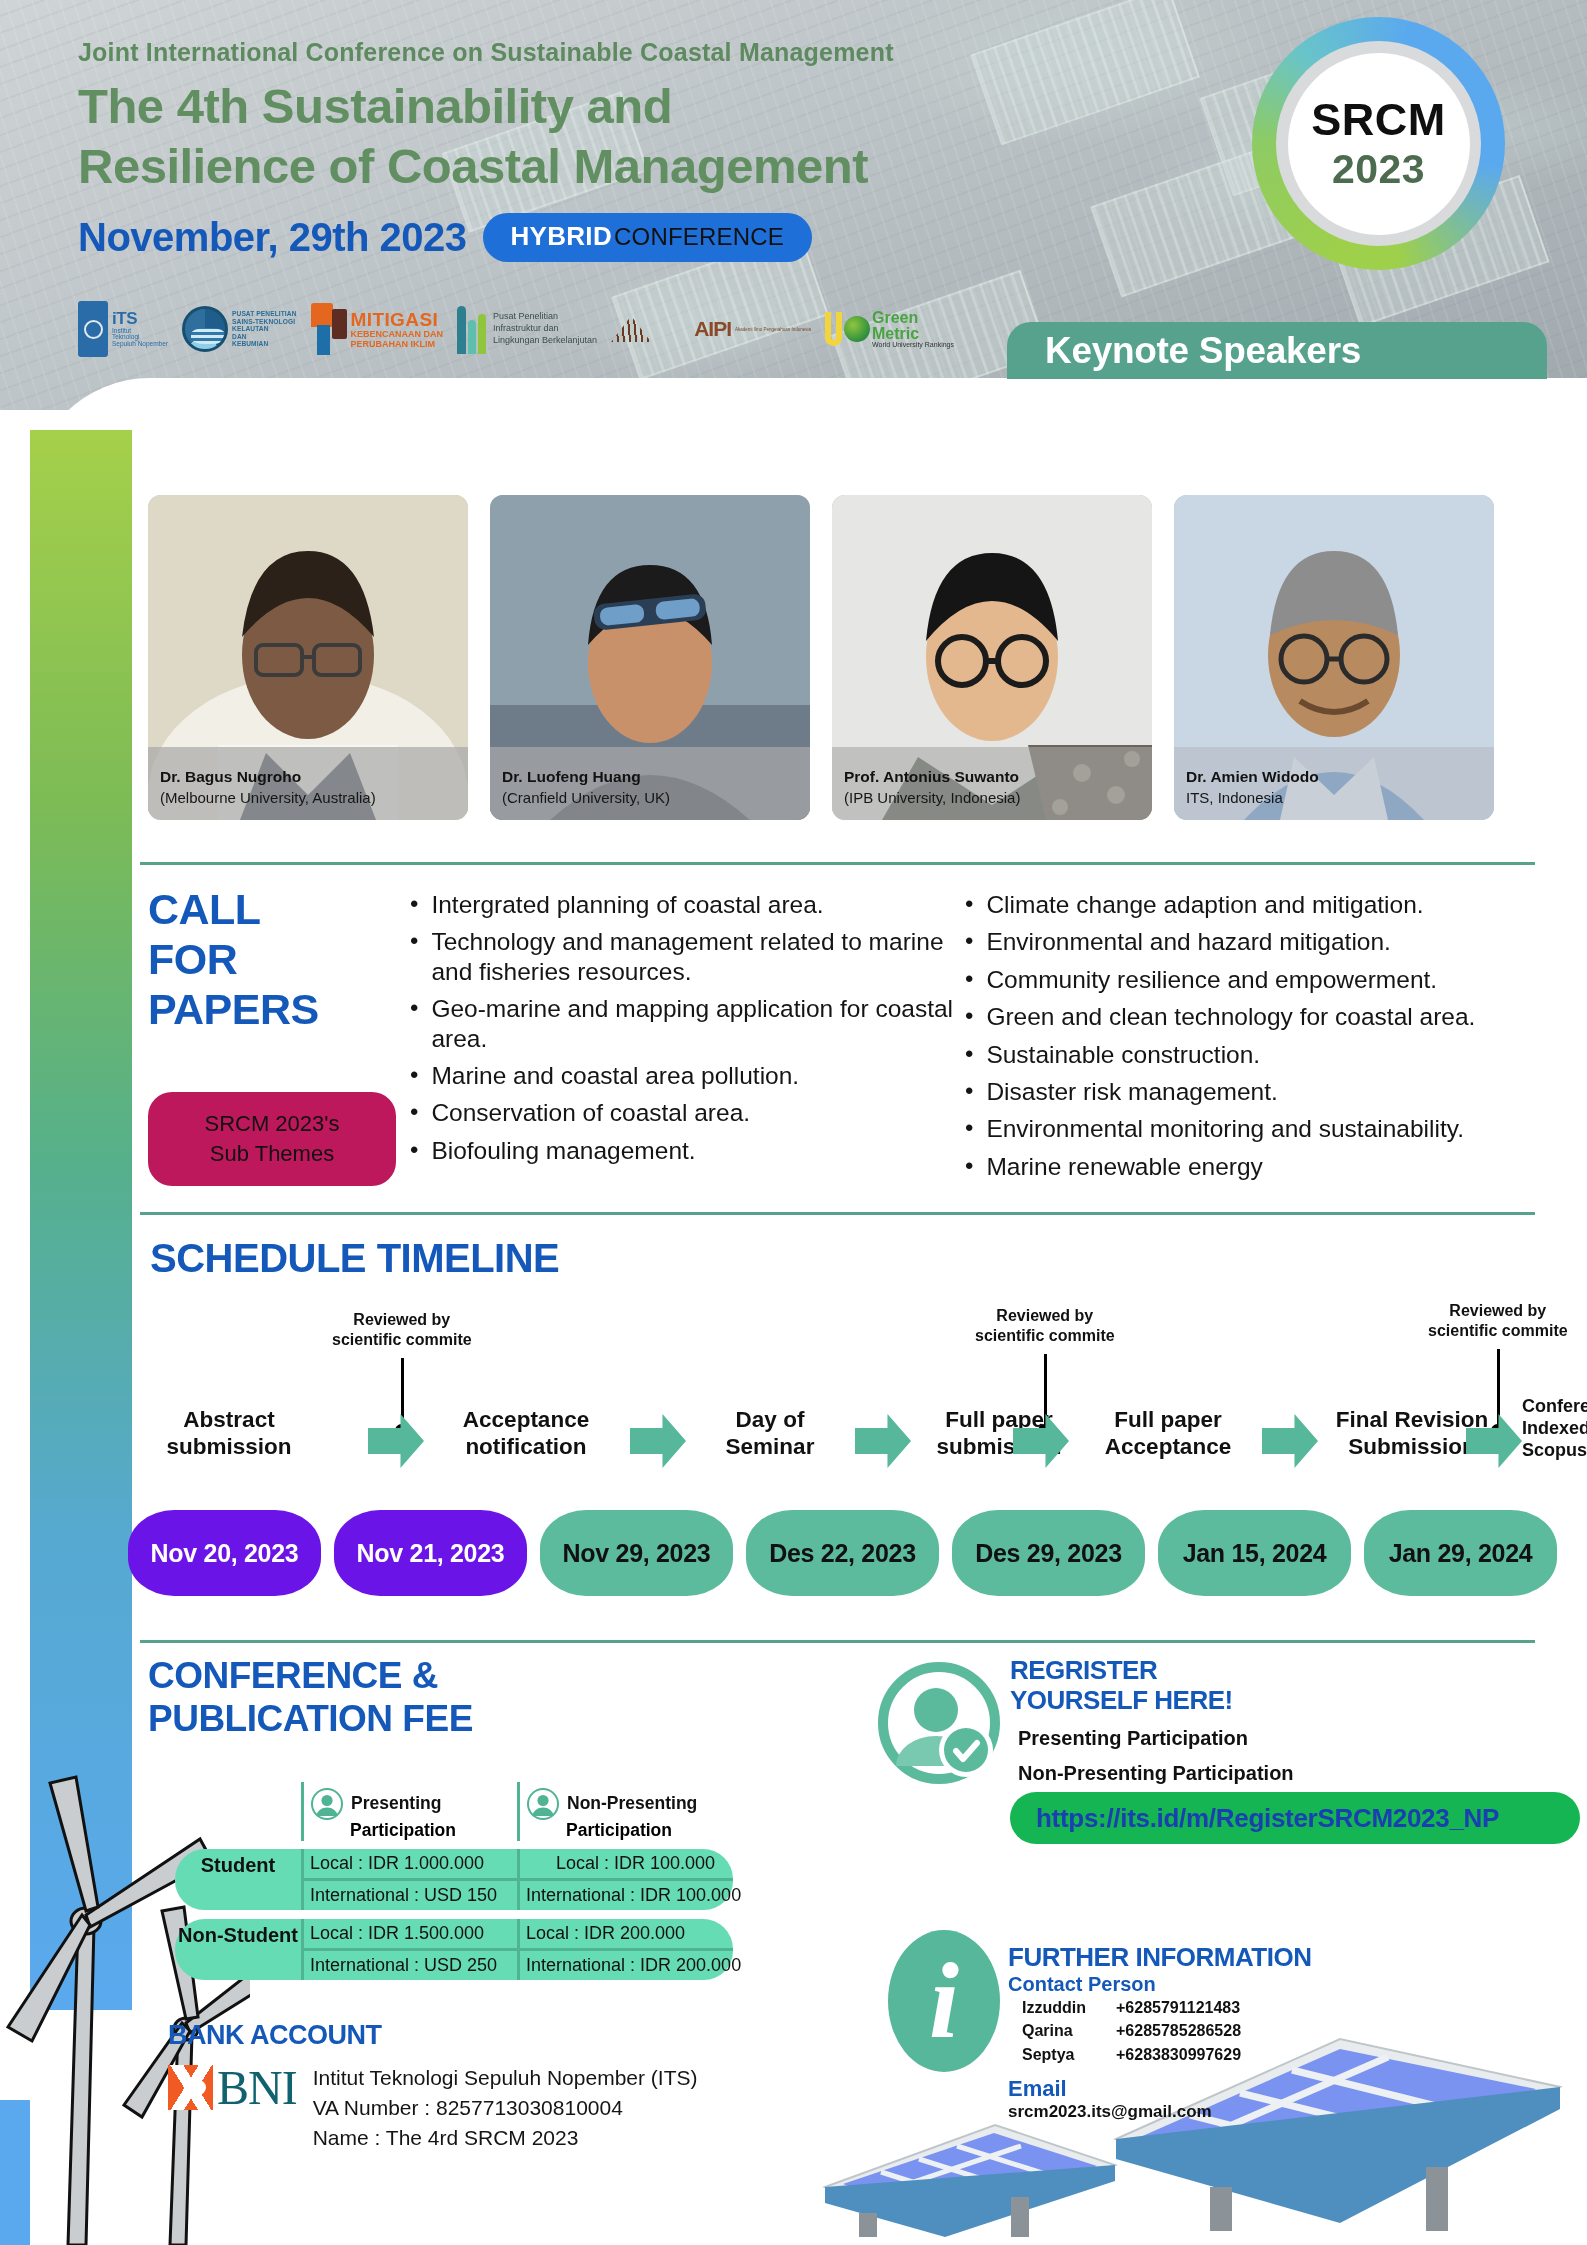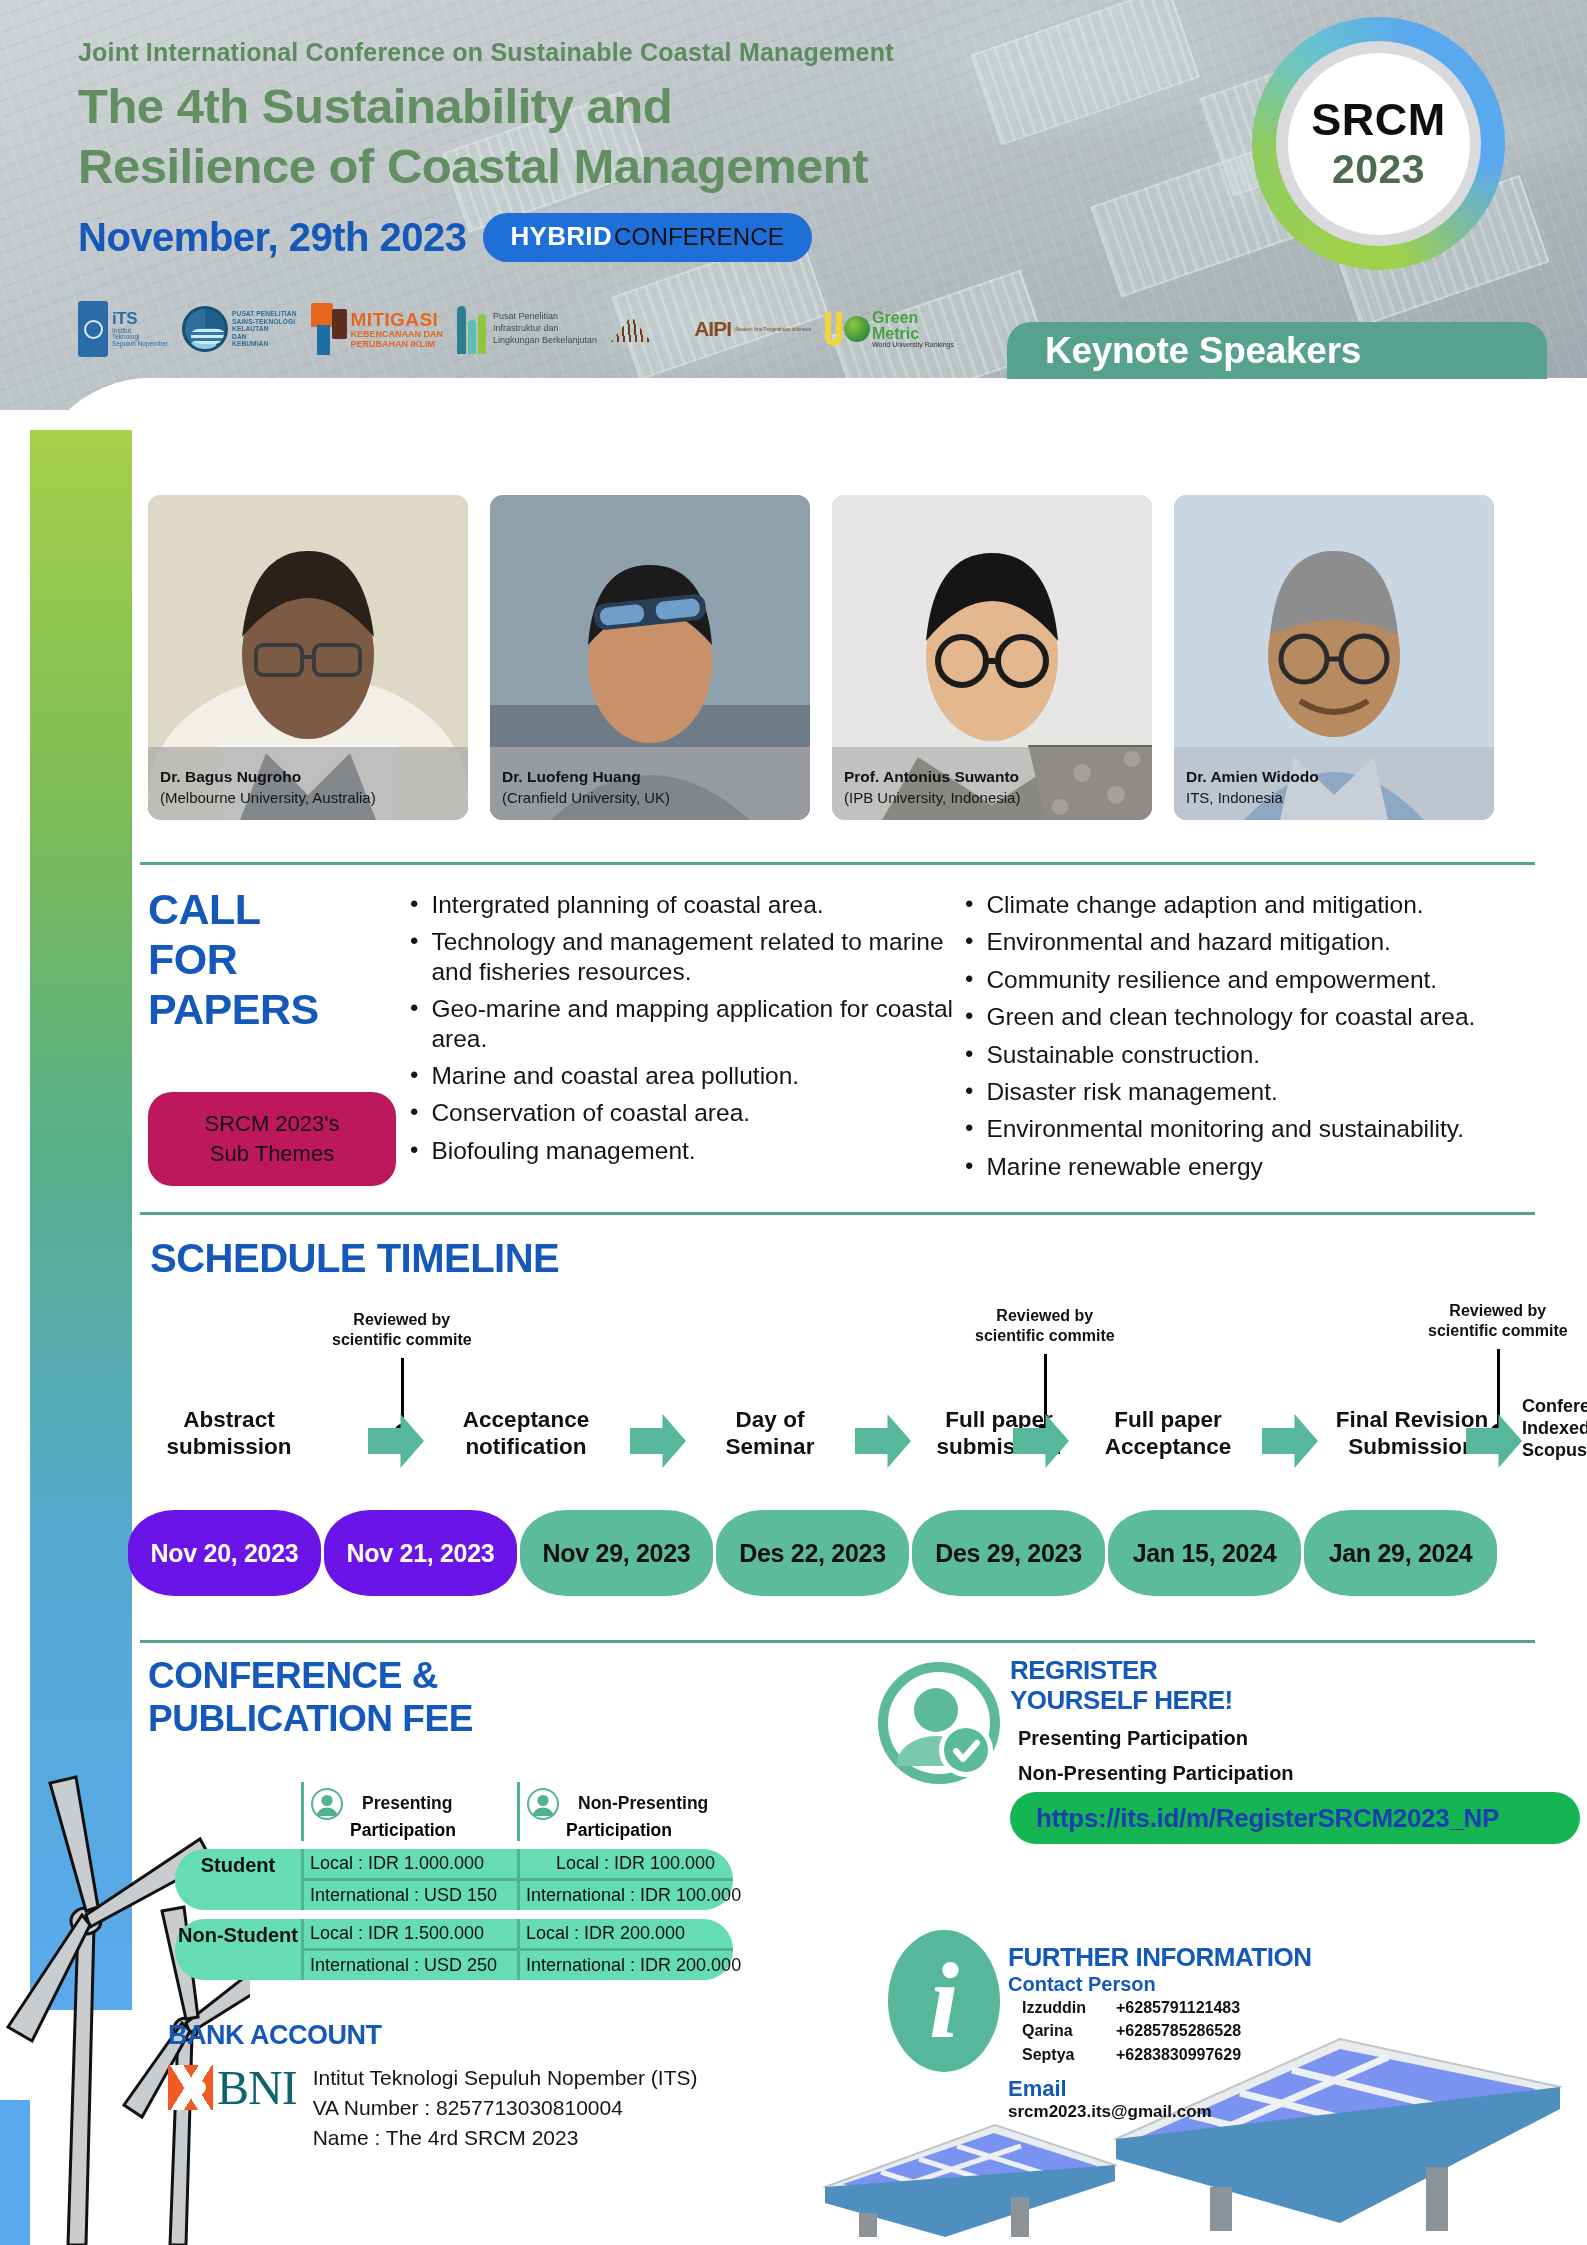--- a/index.html
+++ b/index.html
@@ -201,40 +201,40 @@
     background: #56b79b;
     clip-path: polygon(0 26%, 58% 26%, 58% 0, 100% 50%, 58% 100%, 58% 74%, 0 74%);
   }
   .tl-rev {
     position: absolute; font-size: 16px; font-weight: bold; color: #111;
     text-align: center; line-height: 1.25; white-space: nowrap;
   }
   .tl-stem { position: absolute; width: 2.5px; background: #000; }
   .tl-dot  { position: absolute; width: 13px; height: 13px; border-radius: 50%; background: #000; }
 
-  #dates-row { position: absolute; left: 128px; top: 1510px; display: flex; gap: 3px; }
+  #dates-row { position: absolute; left: 128px; top: 1510px; display: flex; gap: 13px; }
   .date-pill {
     width: 193px; height: 86px; border-radius: 46px / 38px;
     display: flex; align-items: center; justify-content: center;
     font-size: 25px; font-weight: bold; letter-spacing: -.3px;
   }
   .dp-purple { background: #6b14e8; color: #fff; }
   .dp-green  { background: #5bbb9c; color: #111; }
 
   
   #fee-title { position: absolute; left: 148px; top: 1655px; font-size: 37px; }
   #fee-table { position: absolute; left: 175px; top: 1782px; }
   .ft-row { display: flex; align-items: stretch; }
   .ft-lbl {
     width: 126px; display: flex; align-items: center; justify-content: center;
     font-size: 20px; font-weight: bold; color: #111;
   }
   .ft-hdr-lbl { width: 126px; }
   .ft-hcell {
-    width: 216px; display: flex; align-items: center; gap: 19px;
+    width: 216px; display: flex; align-items: center; gap: 8px;
     border-left: 3px solid #4fb394; padding: 6px 4px 6px 7px;
   }
   .ft-hcell .av { flex: 0 0 auto; }
   .ft-hcell span { font-size: 17.5px; font-weight: bold; color: #111; line-height: 1.22; }
   .ft-cell {
     width: 216px; border-left: 3px solid #4fb394; padding: 4px 3px 4px 6px;
     font-size: 18px; color: #111; display: flex; align-items: center; white-space: nowrap;
   }
   .ft-band { background: #66dcb4; }
   .ft-band-l { border-radius: 30px 0 0 30px; }

